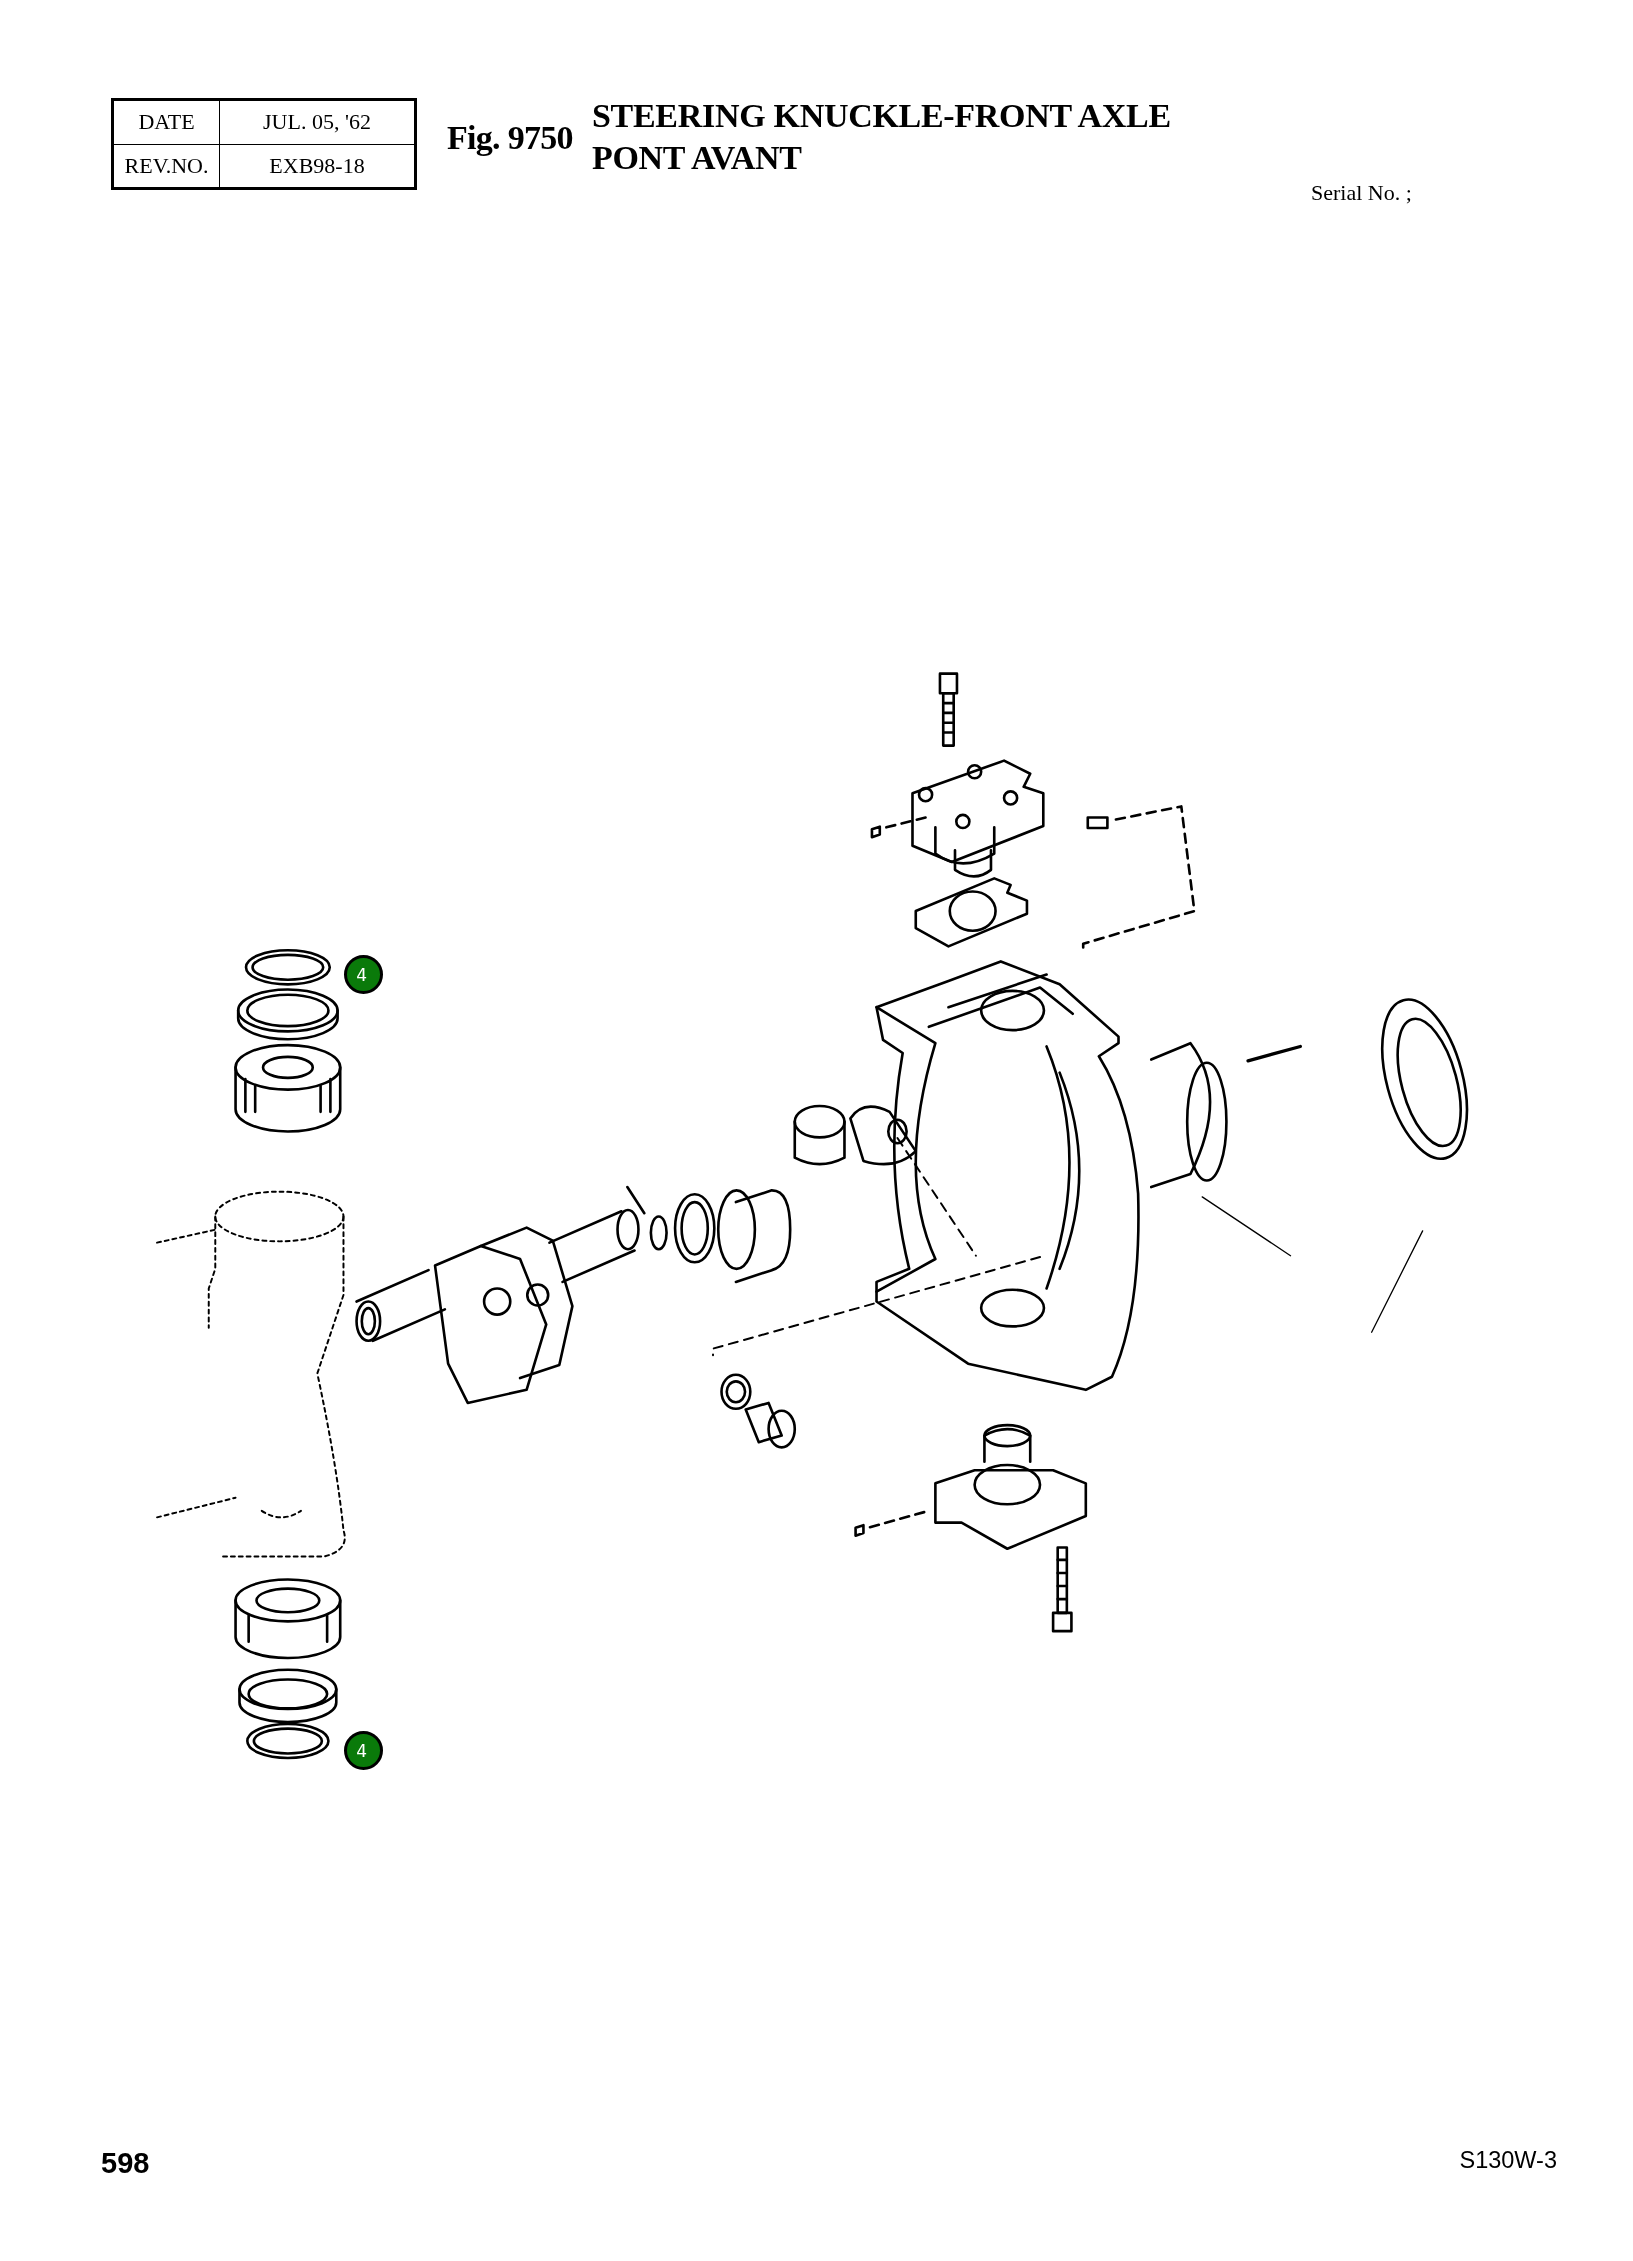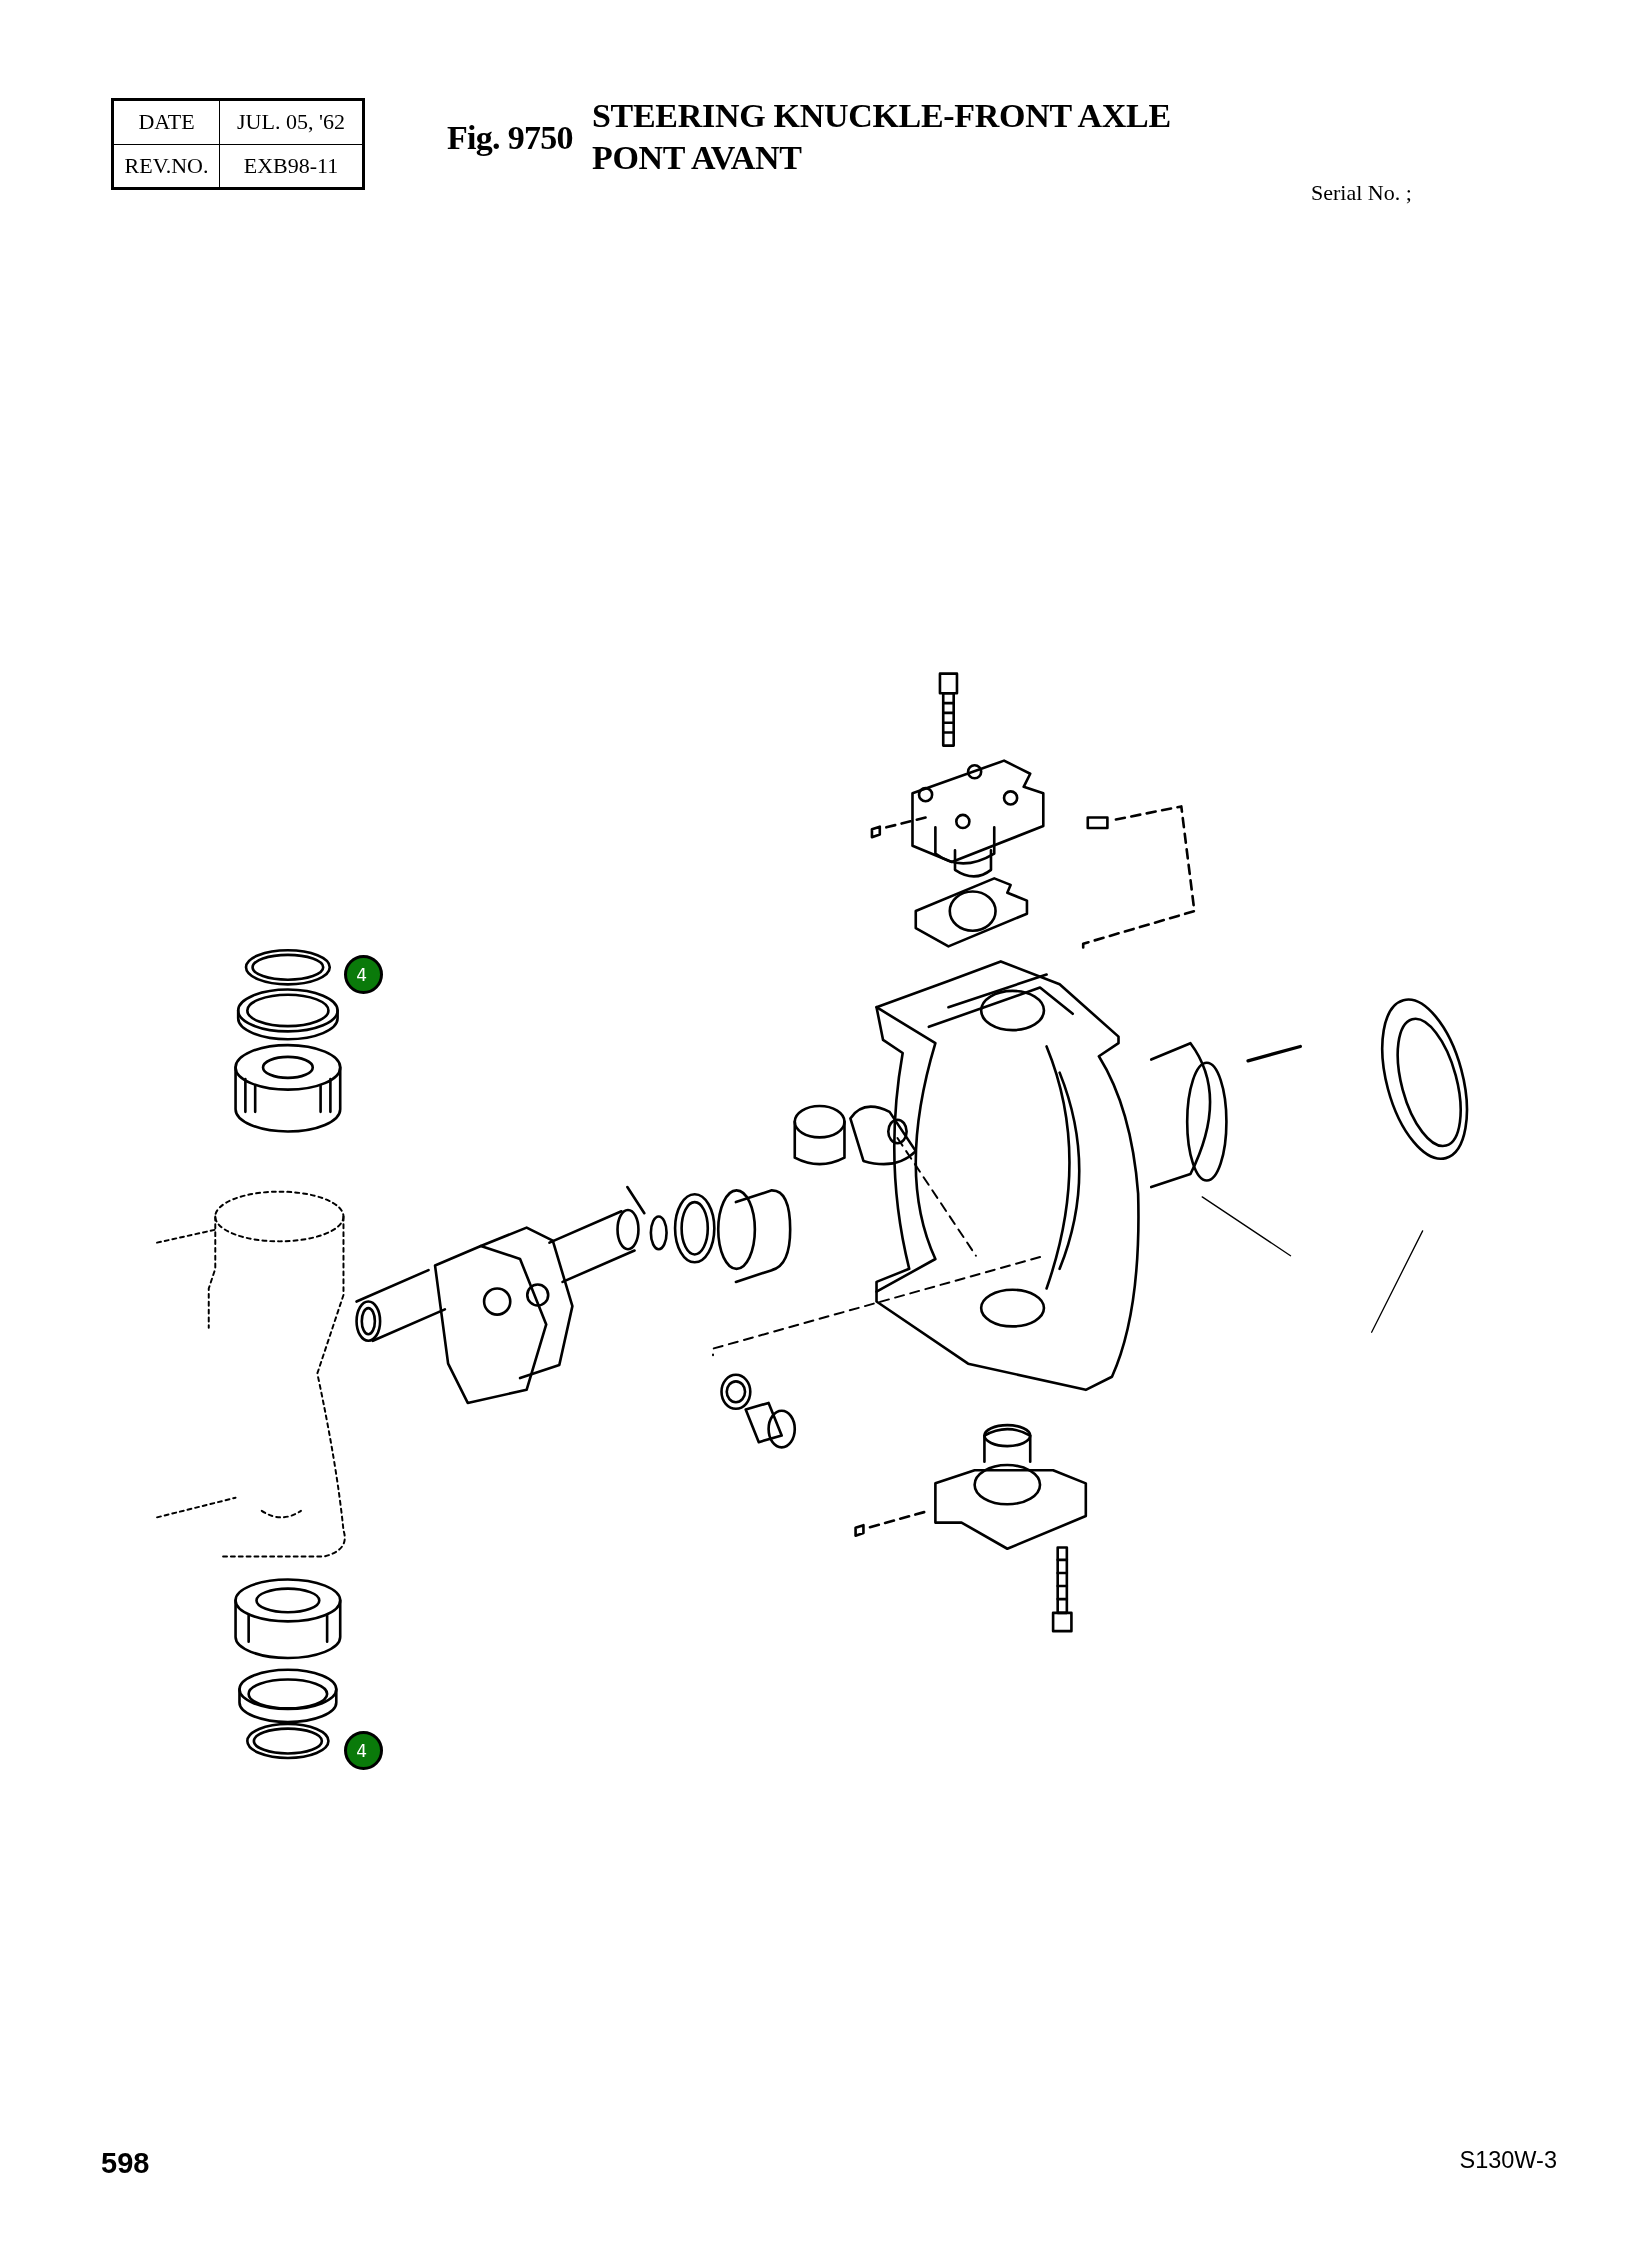--- a/index.html
+++ b/index.html
@@ -1,17 +1,17 @@
 <!DOCTYPE html>
 <html style="font-size:10.5px"><head>
 <meta charset="utf-8">
 <style>
   html, body { margin: 0; padding: 0; background: #ffffff; }
   body { width: 1634px; height: 2261px; position: relative; overflow: hidden; font-family: "Liberation Serif", serif; color: #000; }
-  .hdr-table { position: absolute; left: 111px; top: 98px; width: 254px; height: 92px; border: 3.3px solid #000; border-collapse: collapse; box-sizing: border-box; }
+  .hdr-table { position: absolute; left: 111px; top: 98px; width: 306px; height: 92px; border: 3.3px solid #000; border-collapse: collapse; box-sizing: border-box; }
   .hdr-table td { border: 1.3px solid #000; font-family: "Liberation Serif", serif; font-size: 22px; text-align: center; vertical-align: middle; padding: 0; }
   .hdr-table td.k { width: 105px; }
   .fig-no { position: absolute; left: 447px; top: 119px; font-size: 34px; font-weight: bold; letter-spacing: -0.7px; }
   .title1 { position: absolute; left: 592px; top: 97px; font-size: 34px; font-weight: bold; letter-spacing: -0.3px; }
   .title2 { position: absolute; left: 592px; top: 139px; font-size: 34px; font-weight: bold; letter-spacing: -0.3px; }
   .serial { position: absolute; left: 1311px; top: 180px; font-size: 22px; font-weight: normal; }
   .page-no { position: absolute; left: 101px; top: 2147px; font-family: "Liberation Sans", sans-serif; font-size: 29px; font-weight: bold; }
   .model { position: absolute; right: 77px; top: 2147px; font-family: "Liberation Sans", sans-serif; font-size: 23.5px; font-weight: normal; }
   .diagram { position: absolute; left: 0; top: 0; width: 1634px; height: 2261px; }
   .badge { position: absolute; width: 39px; height: 39px; border-radius: 50%; background: #0a7a0a; border: 3.3px solid #000; box-sizing: border-box; color: #fff; font-family: "DejaVu Sans", sans-serif; font-size: 17px; display: flex; align-items: center; justify-content: center; cursor: pointer; }
@@ -21,21 +21,21 @@
 <body>
 
 <table class="hdr-table">
   <tbody>
       <tr>
     <td class="k">DATE</td>
     <td>JUL. 05, '62</td>
   </tr>
   <tr>
     <td class="k">REV.NO.</td>
-    <td>EXB98-11</td>
+    <td>EXB98-18</td>
   </tr>
 </tbody>
   </table>
 
 <div class="fig-no">Fig. 9750</div>
 <div class="title1">STEERING KNUCKLE-FRONT AXLE</div>
 <div class="title2">PONT AVANT</div>
 <div class="serial">Serial No. ;</div>
 
 <svg class="diagram" viewBox="0 0 2498 3457" xmlns="http://www.w3.org/2000/svg" fill="none" stroke="#000" stroke-width="4" stroke-linecap="round" stroke-linejoin="round">

